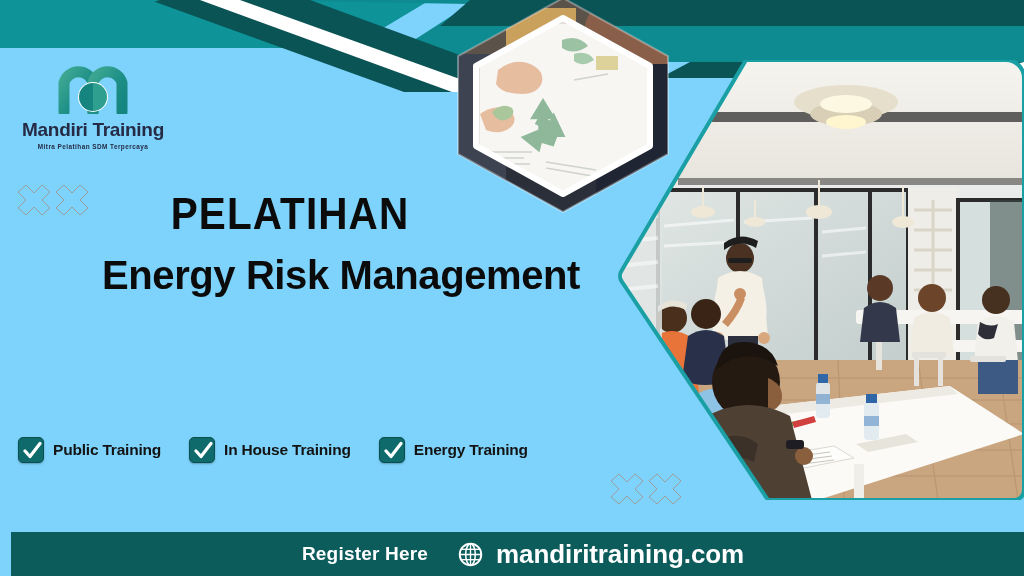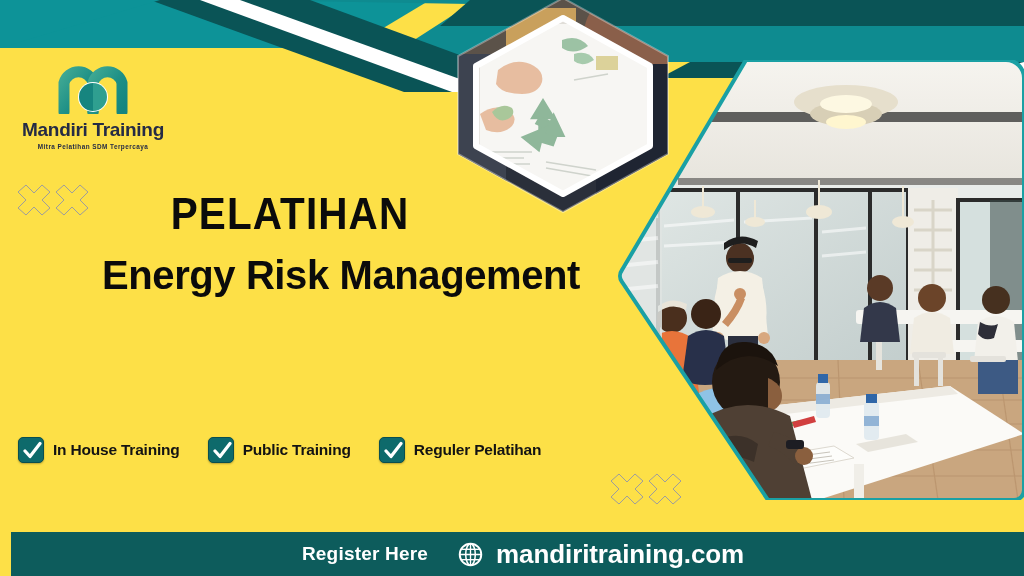--- a/index.html
+++ b/index.html
@@ -5,21 +5,21 @@
   * { box-sizing: border-box; margin: 0; padding: 0; }
   html, body {
     width: 1024px; height: 576px;
     overflow: hidden;
     background: #ffffff;
     font-family: "Liberation Sans", sans-serif;
   }
   #poster {
     position: relative;
     width: 1024px; height: 576px;
-    background: #fde047;
+    background: #7dd3fc;
     overflow: hidden;
   }
 
   
   .banner { position: absolute; top: 0; left: 0; width: 1024px; height: 90px; }
   .banner svg { display: block; }
 
   
   #logo-block {
     position: absolute;
@@ -433,39 +433,39 @@
   </svg>
 
   <div id="checkbox-row">
 
     <div class="check-item">
       <span class="check-box">
         <svg width="20" height="20" viewBox="0 0 20 20">
           <path d="M3 10 L8 15.5 L18 2.5" fill="none" stroke="#ffffff" stroke-width="3.2" stroke-linecap="round" stroke-linejoin="round"></path>
         </svg>
       </span>
-      <span class="check-label">In House Training</span>
+      <span class="check-label">Public Training</span>
     </div>
 
     <div class="check-item">
       <span class="check-box">
         <svg width="20" height="20" viewBox="0 0 20 20">
           <path d="M3 10 L8 15.5 L18 2.5" fill="none" stroke="#ffffff" stroke-width="3.2" stroke-linecap="round" stroke-linejoin="round"></path>
         </svg>
       </span>
-      <span class="check-label">Public Training</span>
+      <span class="check-label">In House Training</span>
     </div>
 
     <div class="check-item">
       <span class="check-box">
         <svg width="20" height="20" viewBox="0 0 20 20">
           <path d="M3 10 L8 15.5 L18 2.5" fill="none" stroke="#ffffff" stroke-width="3.2" stroke-linecap="round" stroke-linejoin="round"></path>
         </svg>
       </span>
-      <span class="check-label">Reguler Pelatihan</span>
+      <span class="check-label">Energy Training</span>
     </div>
 
   </div>
 
   <div id="footer-bar">
     <span id="register-here">Register Here</span>
     <span id="footer-site-group">
       <svg id="globe-icon" viewBox="0 0 26 26">
         <circle cx="13" cy="13" r="11.2" fill="none" stroke="#ffffff" stroke-width="2"></circle>
         <ellipse cx="13" cy="13" rx="5" ry="11.2" fill="none" stroke="#ffffff" stroke-width="1.6"></ellipse>

